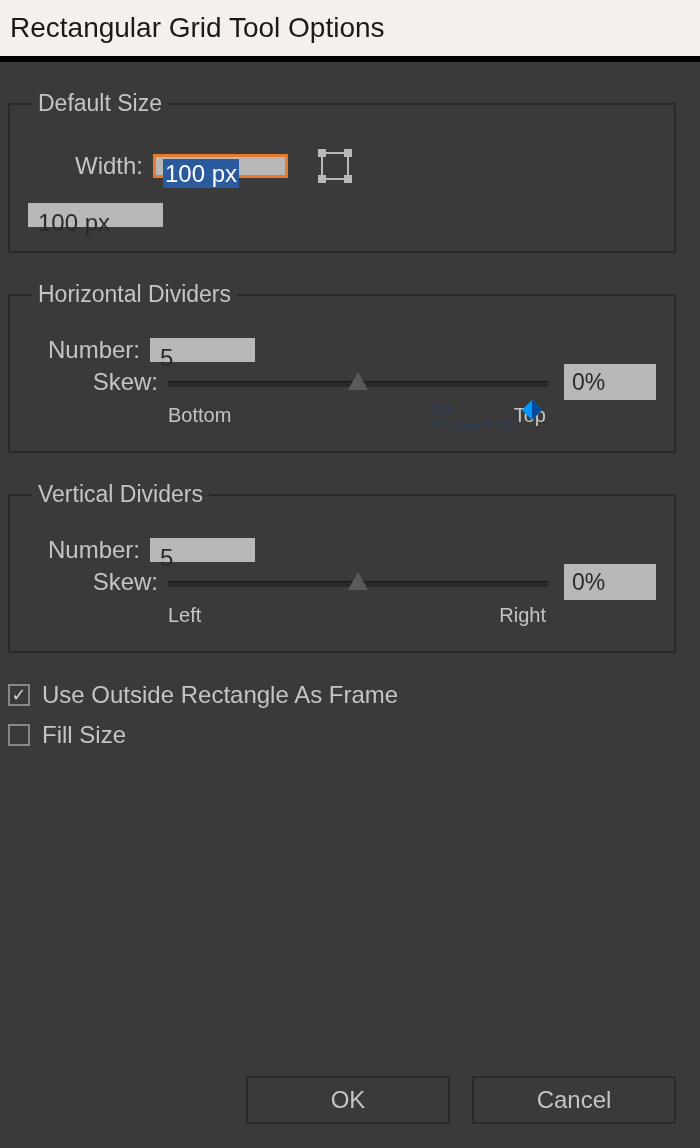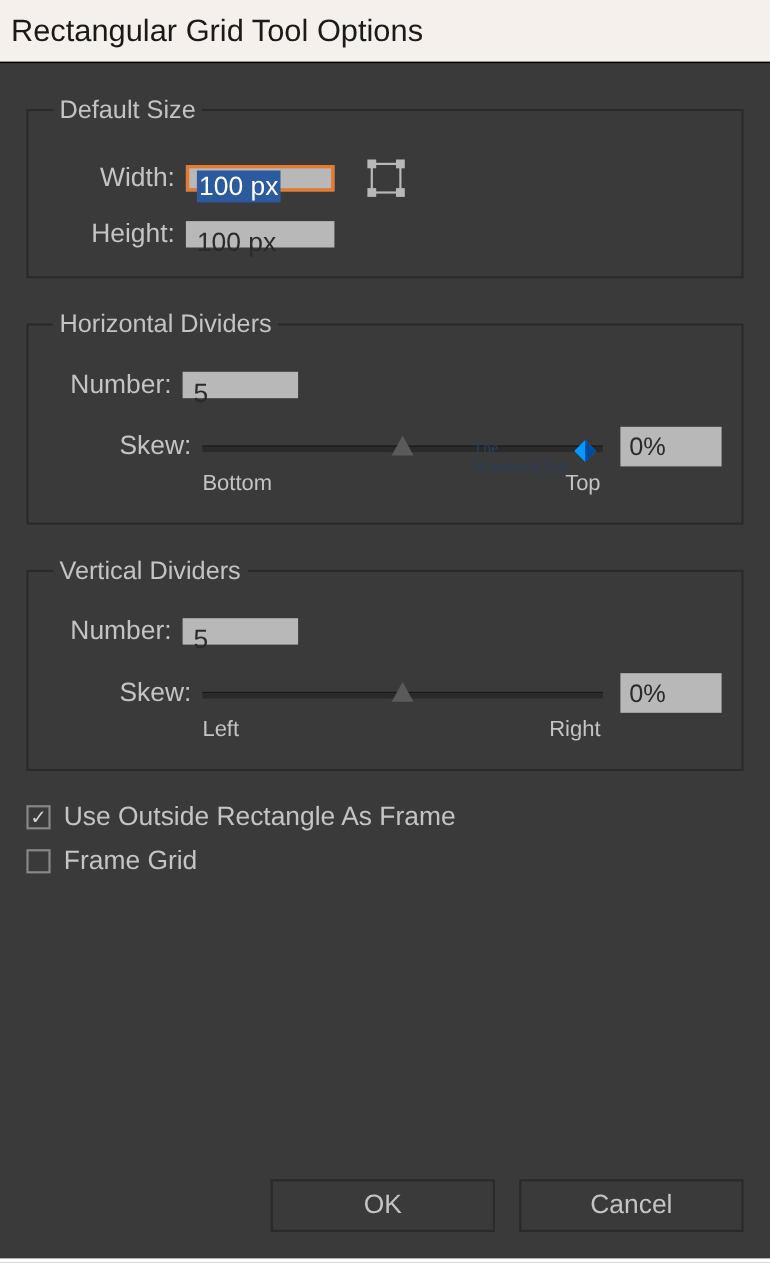--- a/index.html
+++ b/index.html
@@ -8,25 +8,25 @@
       height: 1148px;
       background: #fff;
       font-family: Arial, sans-serif;
       overflow: hidden;
     }
     .titlebar {
       background: #f5f0eb;
       padding: 12px 10px;
       font-size: 28px;
       color: #1a1a1a;
-      border-bottom: 2px solid #000000;
+      border-bottom: 6px solid #000000;
     }
     .dialog-body {
       background: #3a3a3a;
-      padding: 28px 24px 24px 24px;
+      padding: 28px 24px 24px 8px;
       height: calc(100% - 62px);
       display: flex;
       flex-direction: column;
     }
     fieldset {
       border: 2px solid #2a2a2a;
       margin-bottom: 28px;
       padding: 20px 18px 24px 18px;
       position: relative;
     }
@@ -72,21 +72,20 @@
     .ref-point {
       margin-left: 26px;
       width: 42px;
       height: 42px;
       position: relative;
     }
     .ref-point svg { width: 42px; height: 42px; }
     .slider-row {
       display: flex;
       align-items: center;
-      margin-top: 24px;
     }
     .slider-label {
       color: #c4c4c4;
       font-size: 24px;
       text-align: right;
       min-width: 130px;
       margin-right: 10px;
     }
     .slider-track {
       flex: 1;
@@ -212,21 +211,20 @@
         <svg viewBox="0 0 42 42">
           <rect x="8" y="8" width="26" height="26" fill="none" stroke="#b8b8b8" stroke-width="2"></rect>
           <rect x="4" y="4" width="8" height="8" fill="#b8b8b8"></rect>
           <rect x="30" y="4" width="8" height="8" fill="#b8b8b8"></rect>
           <rect x="4" y="30" width="8" height="8" fill="#b8b8b8"></rect>
           <rect x="30" y="30" width="8" height="8" fill="#b8b8b8"></rect>
         </svg>
       </div>
     </div>
     <div class="row">
-      <div class="label">Height:</div>
       <div class="input-field">100 px</div>
     </div>
   </fieldset>
 
   <fieldset style="position:relative;">
     <legend>Horizontal Dividers</legend>
     <div class="row">
       <div class="label" style="min-width:112px;">Number:</div>
       <div class="input-field num-field">5</div>
     </div>
@@ -263,21 +261,21 @@
       <span>Right</span>
     </div>
   </fieldset>
 
   <div class="checkbox-row">
     <div class="checkbox checked"></div>
     <div class="checkbox-label">Use Outside Rectangle As Frame</div>
   </div>
   <div class="checkbox-row">
     <div class="checkbox"></div>
-    <div class="checkbox-label">Frame Grid</div>
+    <div class="checkbox-label">Fill Size</div>
   </div>
 
   <div class="button-row">
     <button class="btn">OK</button>
     <button class="btn">Cancel</button>
   </div>
 
 </div>
 
 <div class="watermark">The<br>WindowsClub</div>

